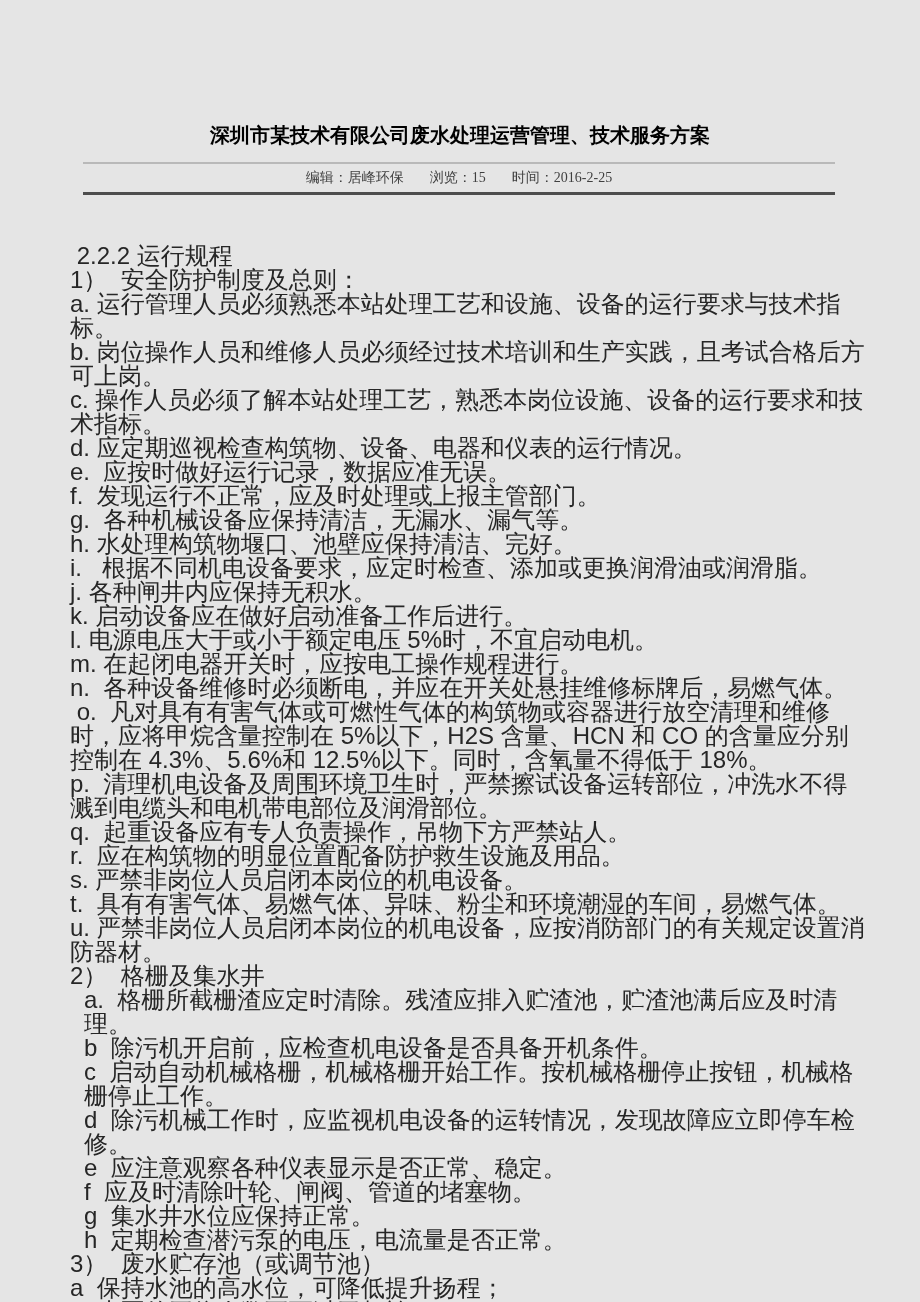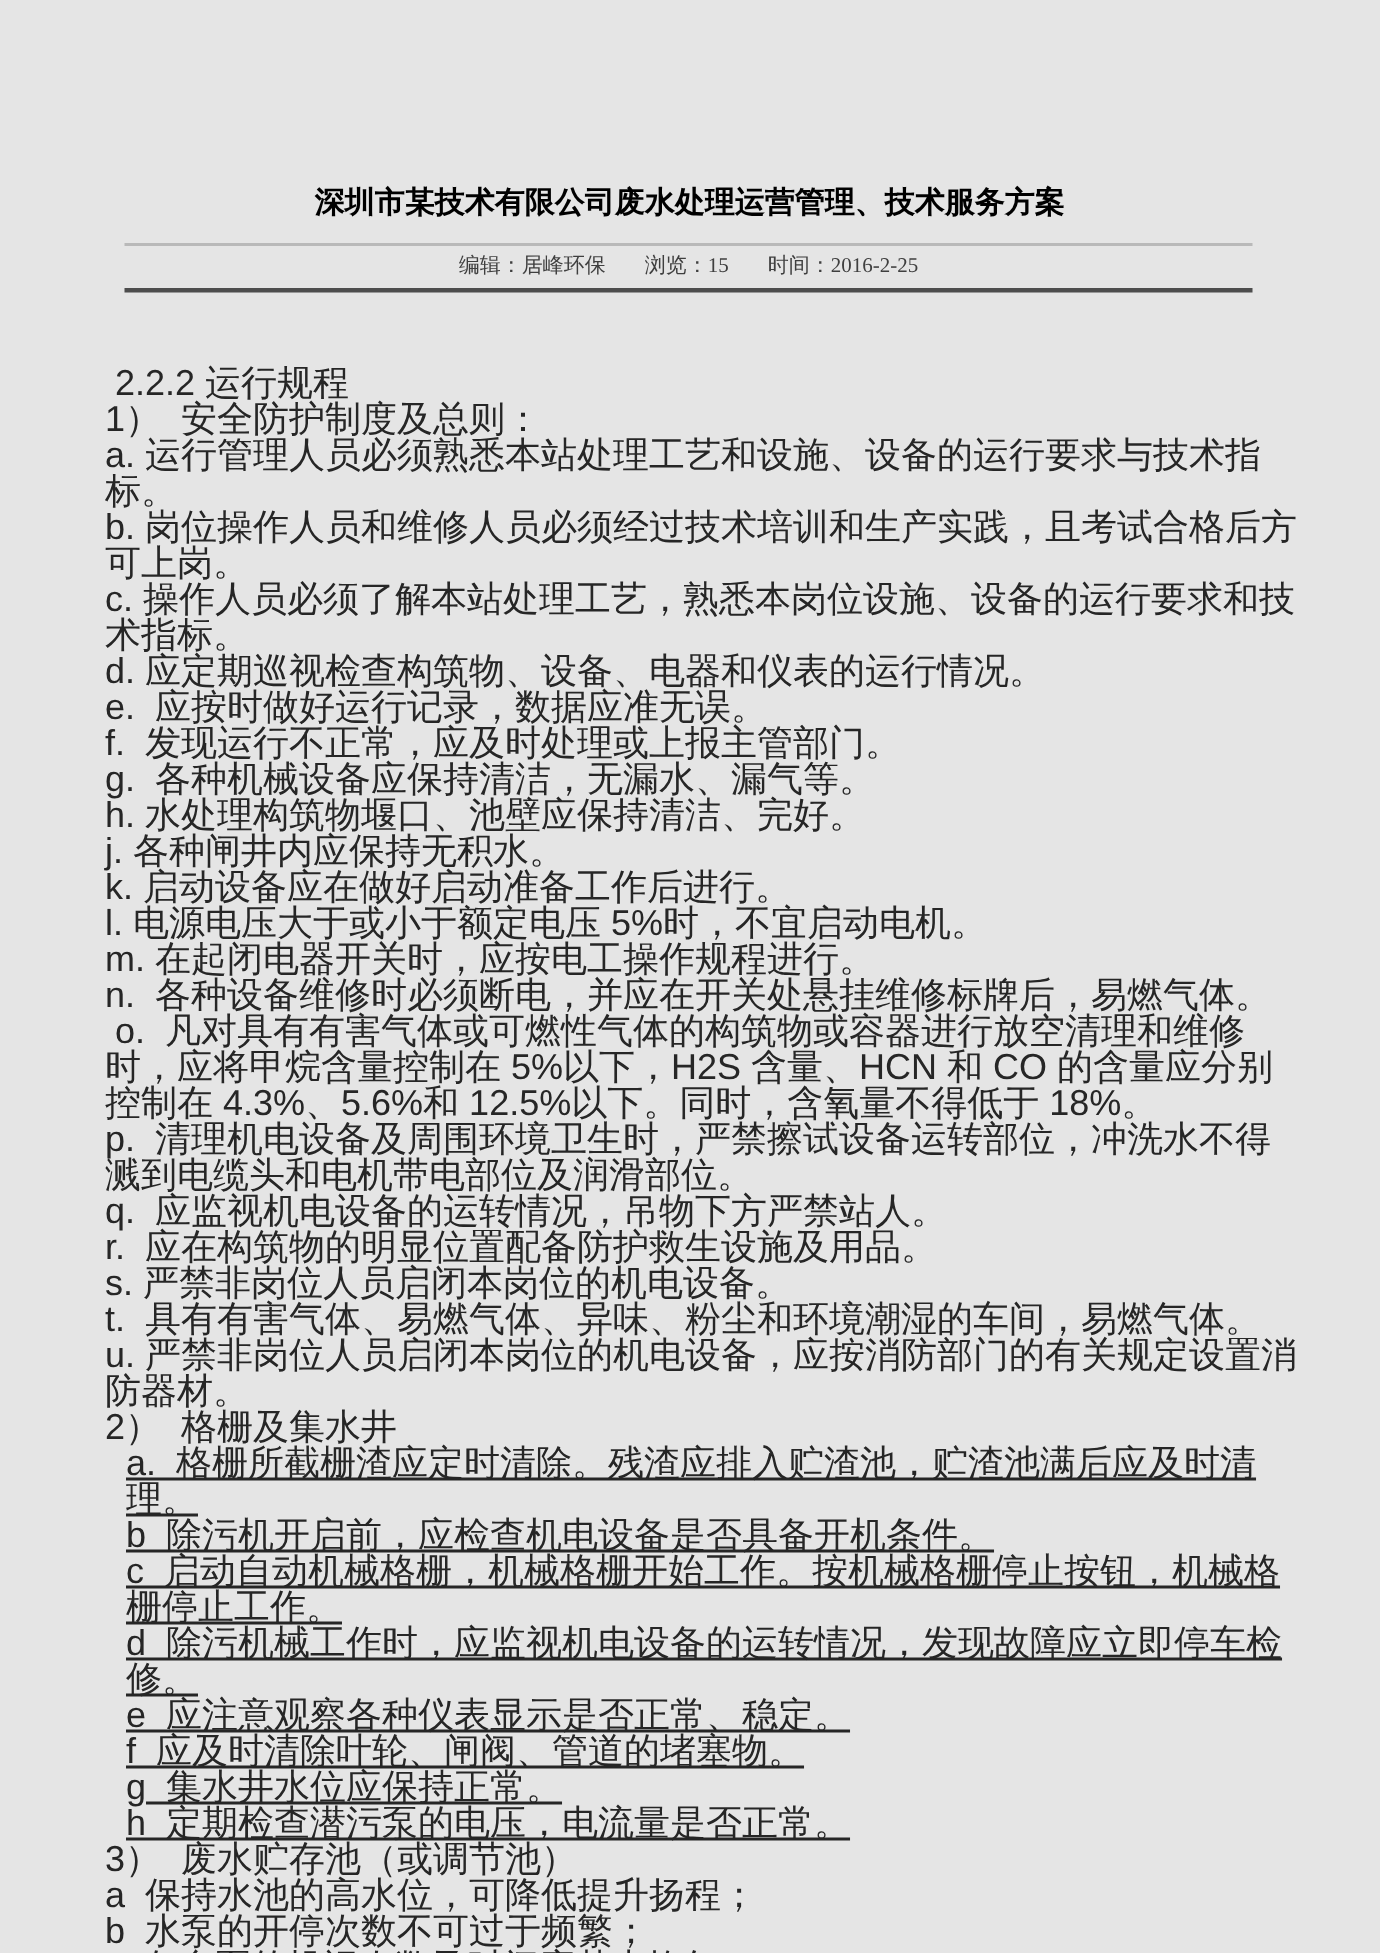--- a/index.html
+++ b/index.html
@@ -67,21 +67,20 @@
     line-height: 24px;
     color: var(--text, #262626);
   }
   .para {
     margin: 0;
     white-space: pre-wrap;
     word-break: break-all;
   }
   .para.indent {
     padding-left: 14px;
-    text-decoration: underline;
   }
 </style>
 </head>
 <body>
 
 <div class="page">
 
   <h1 class="title">深圳市某技术有限公司废水处理运营管理、技术服务方案</h1>
 
   <div class="rule rule-light"></div>
@@ -105,36 +104,37 @@
       <p class="para">d. 应定期巡视检查构筑物、设备、电器和仪表的运行情况。</p>
 
       <p class="para">e.  应按时做好运行记录，数据应准无误。</p>
 
       <p class="para">f.  发现运行不正常，应及时处理或上报主管部门。</p>
 
       <p class="para">g.  各种机械设备应保持清洁，无漏水、漏气等。</p>
 
       <p class="para">h. 水处理构筑物堰口、池壁应保持清洁、完好。</p>
 
+      <p class="para">i.   根据不同机电设备要求，应定时检查、添加或更换润滑油或润滑脂。</p>
 
       <p class="para">j. 各种闸井内应保持无积水。</p>
 
       <p class="para">k. 启动设备应在做好启动准备工作后进行。</p>
 
       <p class="para">l. 电源电压大于或小于额定电压 5%时，不宜启动电机。</p>
 
       <p class="para">m. 在起闭电器开关时，应按电工操作规程进行。</p>
 
       <p class="para">n.  各种设备维修时必须断电，并应在开关处悬挂维修标牌后，易燃气体。</p>
 
       <p class="para"> o.  凡对具有有害气体或可燃性气体的构筑物或容器进行放空清理和维修时，应将甲烷含量控制在 5%以下，H2S 含量、HCN 和 CO 的含量应分别控制在 4.3%、5.6%和 12.5%以下。同时，含氧量不得低于 18%。</p>
 
       <p class="para">p.  清理机电设备及周围环境卫生时，严禁擦试设备运转部位，冲洗水不得溅到电缆头和电机带电部位及润滑部位。</p>
 
-      <p class="para">q.  应监视机电设备的运转情况，吊物下方严禁站人。</p>
+      <p class="para">q.  起重设备应有专人负责操作，吊物下方严禁站人。</p>
 
       <p class="para">r.  应在构筑物的明显位置配备防护救生设施及用品。</p>
 
       <p class="para">s. 严禁非岗位人员启闭本岗位的机电设备。</p>
 
       <p class="para">t.  具有有害气体、易燃气体、异味、粉尘和环境潮湿的车间，易燃气体。</p>
 
       <p class="para">u. 严禁非岗位人员启闭本岗位的机电设备，应按消防部门的有关规定设置消防器材。</p>
 
       <p class="para">2）  格栅及集水井</p>

